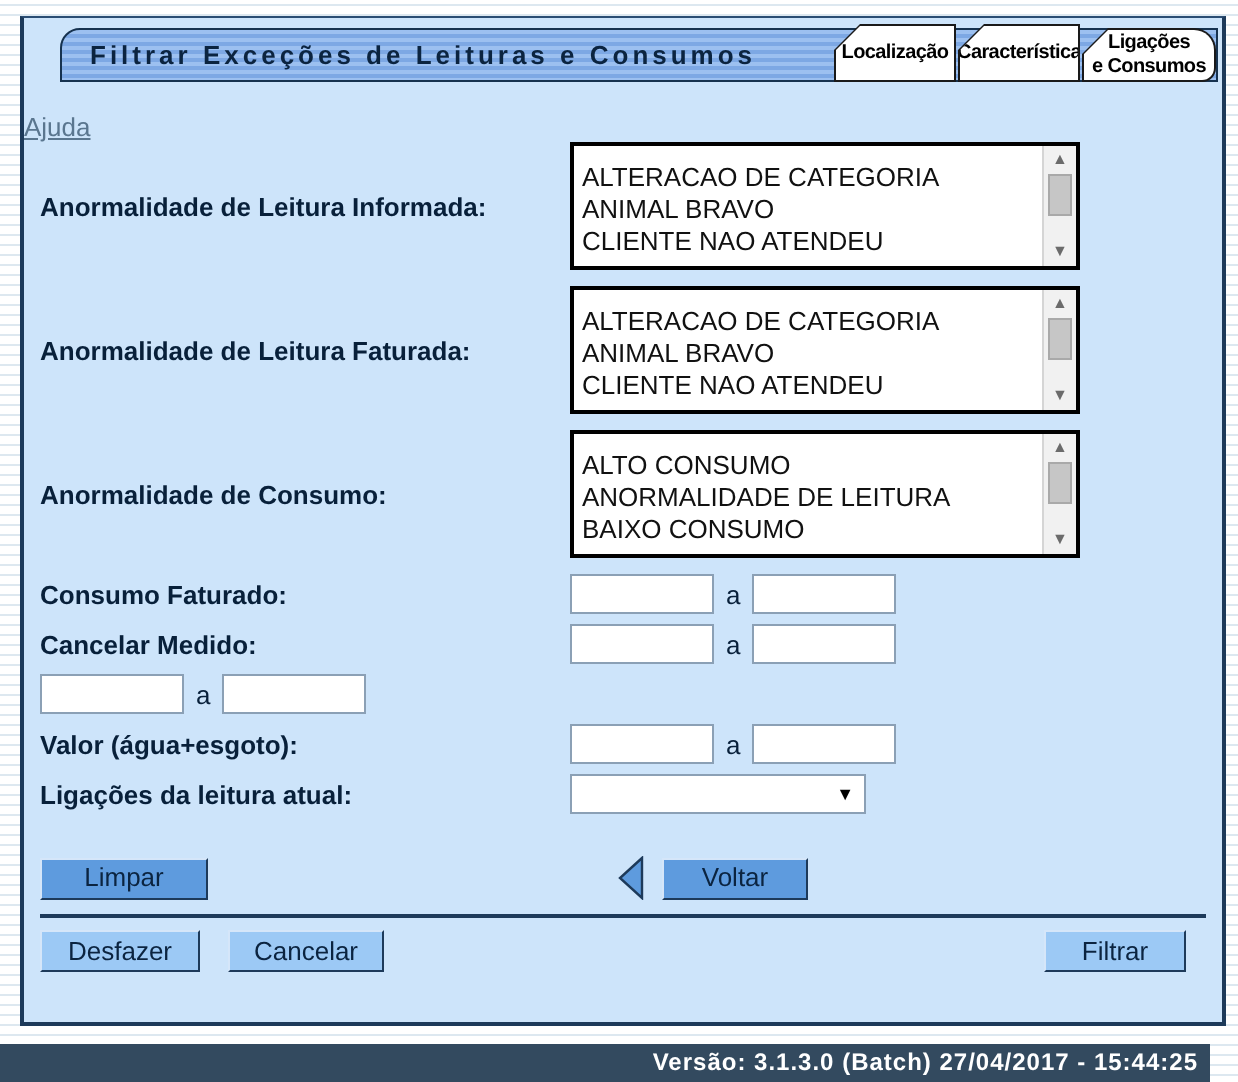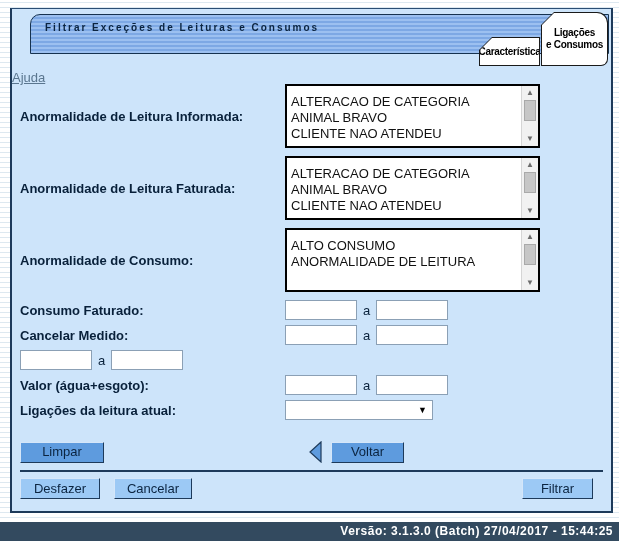--- a/index.html
+++ b/index.html
@@ -17,27 +17,27 @@
     left: 10px; top: 8px;
     width: 603px; height: 505px;
     background: #cde4fa;
     border: 2px solid #1d3a5a;
     border-top: 1px solid #2b4d73;
   }
 
   
   .title-bar {
     margin: 5px 2px 0 18px;
-    height: 40px;
+    height: 27px;
     border: 1px solid #16324f;
     border-radius: 10px 0 0 0;
     background: repeating-linear-gradient(180deg, #9cc0f0 0px, #9cc0f0 2px, #7da8e4 2px, #7da8e4 4px);
     line-height: 26px;
     padding-left: 14px;
-    font-size: 10px;
+    font-size: 13px;
     font-weight: bold;
     letter-spacing: 2px;
     color: #0b2440;
     white-space: nowrap;
     overflow: hidden;
   }
 
   
   .tabs {
     position: absolute;
@@ -46,21 +46,21 @@
     align-items: flex-end;
     z-index: 5;
   }
   .tab {
     position: relative;
     background: #1a1a1a;
     clip-path: polygon(13px 0, 100% 0, 100% 100%, 0 100%, 0 13px);
     margin-left: 1px;
   }
   .tab-1, .tab-2 { width: 61px; height: 29px; }
-  .tab-3 { width: 67px; height: 54px; border-radius: 0 11px 7px 0; }
+  .tab-3 { width: 67px; height: 27px; border-radius: 0 11px 7px 0; }
   .tab-inner {
     position: absolute; inset: 1px;
     background: #ffffff;
     clip-path: polygon(12px 0, 100% 0, 100% 100%, 0 100%, 0 12px);
     display: flex;
     flex-direction: column;
     align-items: center;
     justify-content: center;
     text-align: center;
     font-size: 10px;
@@ -185,21 +185,21 @@
   .voltar-group { display: flex; align-items: center; margin-left: 204px; }
   .back-arrow { margin-right: 8px; display: block; }
 
   .sep-line { border: none; border-top: 2px solid #1d3a5a; margin: 7px 8px 0 8px; }
 
   .final-row { display: flex; align-items: center; margin-top: 6px; }
 
   
   .footer {
     position: absolute;
-    left: 0; right: 0; bottom: 0;
+    left: 0; right: 14px; bottom: 0;
     height: 19px;
     background: #334a5f;
     color: #ffffff;
     font-size: 12px;
     font-weight: bold;
     letter-spacing: 0.5px;
     text-align: right;
     line-height: 19px;
     padding-right: 6px;
   }
@@ -207,20 +207,25 @@
 </head>
 <body>
 
 <div class="panel">
 
   <div class="title-bar">
     <span>Filtrar Exceções de Leituras e Consumos</span>
   </div>
 
   <div class="tabs">
+    <div class="tab tab-1">
+      <div class="tab-inner">
+        <span>Localização</span>
+      </div>
+    </div>
     <div class="tab tab-2">
       <div class="tab-inner">
         <span>Característica</span>
       </div>
     </div>
     <div class="tab tab-3">
       <div class="tab-inner">
         <span>Ligações</span>
         <span>e Consumos</span>
       </div>
@@ -262,20 +267,21 @@
       </div>
     </div>
   </div>
 
   <div class="row row-select">
     <div class="flabel">Anormalidade de Consumo:</div>
     <div class="listbox">
       <div class="opts">
         <div class="opt">ALTO CONSUMO</div>
         <div class="opt">ANORMALIDADE DE LEITURA</div>
+        <div class="opt">BAIXO CONSUMO</div>
       </div>
       <div class="sb">
         <div class="sb-arrow sb-up">▲</div>
         <div class="sb-thumb"></div>
         <div class="sb-arrow sb-down">▼</div>
       </div>
     </div>
   </div>
 
   <div class="row row-range">

